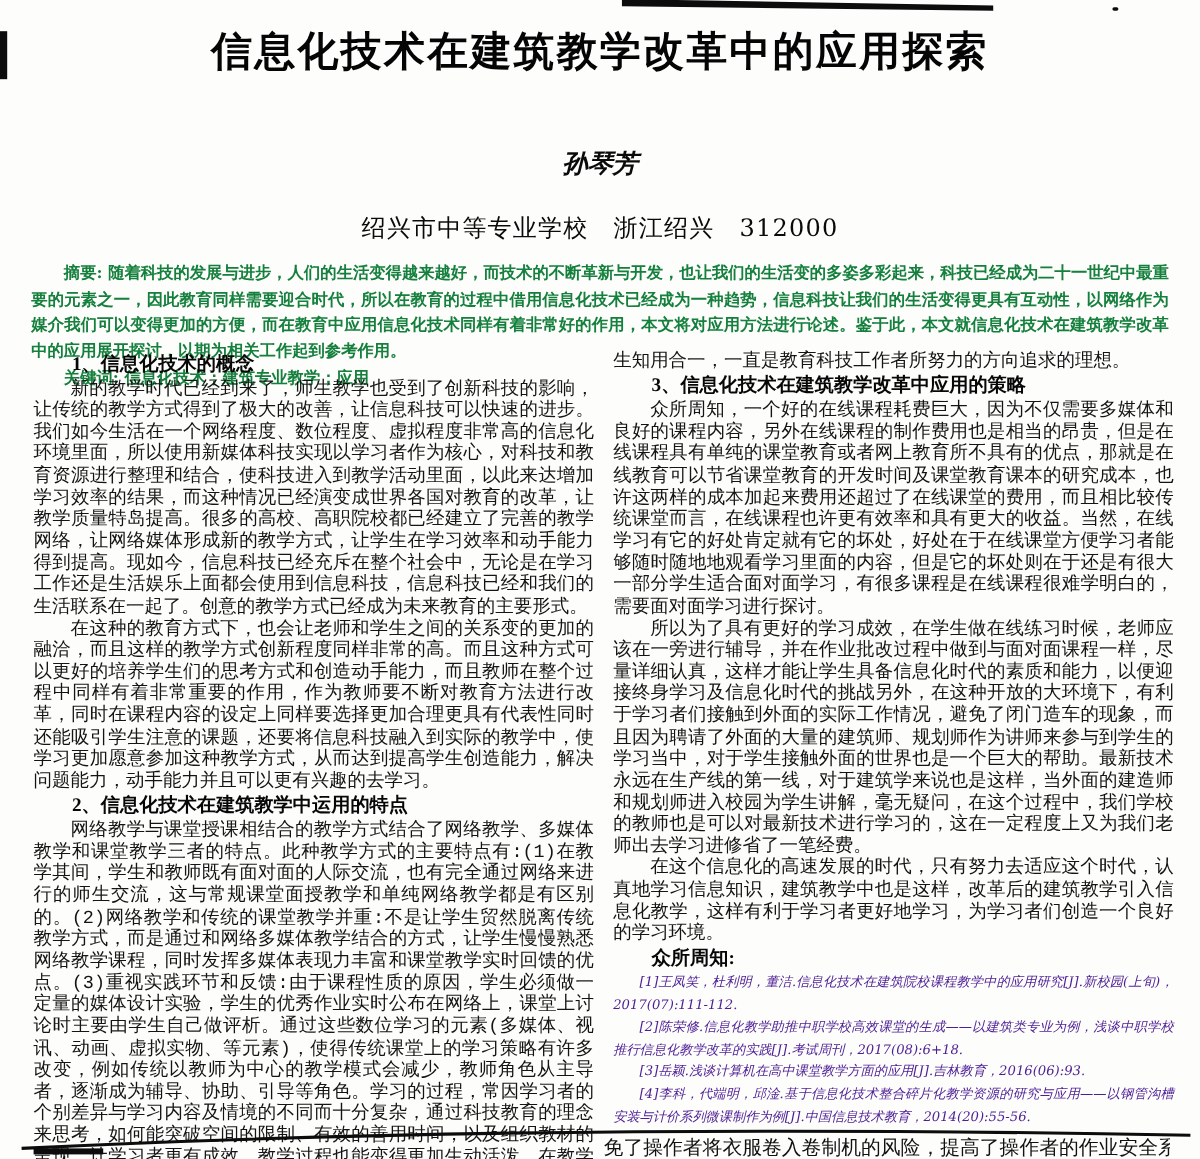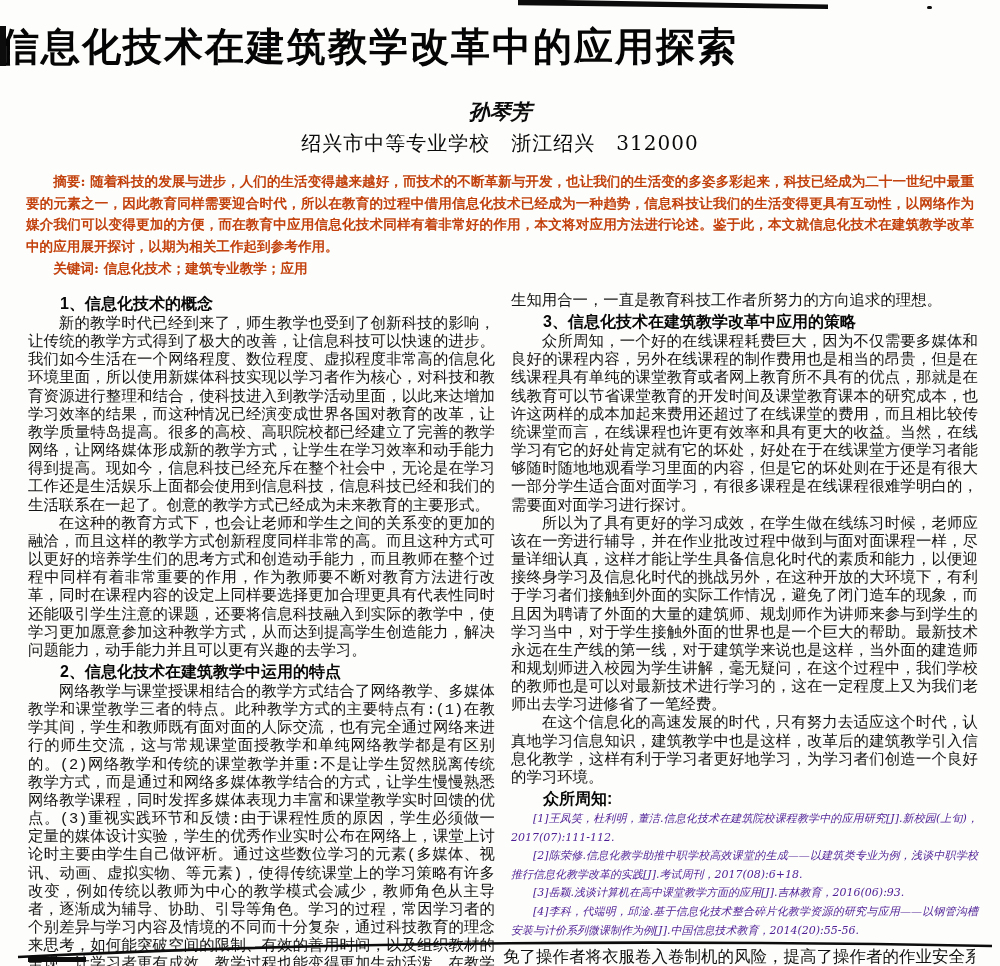--- a/index.html
+++ b/index.html
@@ -16,47 +16,47 @@
   
   .artifact{ position:absolute; background:#0c0c0c; }
   .top-wedge{ left:518px; top:-2px; width:310px; height:12px;
     clip-path:polygon(0 10%, 100% 55%, 100% 92%, 0 60%); }
   .top-dot{ left:927px; top:6px; width:5px; height:3px; border-radius:2px;}
   .edge-blob{ left:0; top:26px; width:6px; height:40px; }
   .bottom-tick{ left:28px; top:957px; width:58px; height:5px; }
   .bottom-curve{ position:absolute; left:0; top:933px; width:1000px; height:33px; }
 
   .title{
-    margin-top:20px; text-align:left;
+    margin-top:20px; text-align:center;
     font-family:"Liberation Sans", sans-serif;
-    font-size:39px; font-weight:900; letter-spacing:2px; color:#050505;
+    font-size:34px; font-weight:900; letter-spacing:2px; color:#050505;
   }
   .author{
-    margin-top:24px; text-align:center;
+    margin-top:56px; text-align:center;
     font-size:21px; font-style:italic; font-weight:bold; color:#0a0a0a;
   }
   .affiliation{
-    margin-top:4px; text-align:center;
+    margin-top:27px; text-align:center;
     font-size:20px; color:#0a0a0a; letter-spacing:1px;
   }
   .abstract{
     margin:14px 26px 0 26px;
     font-size:13.6px; line-height:21.5px; font-weight:bold;
-    text-align:justify; color:#c2410c;
+    text-align:justify; color:#15803d;
   }
   .abstract p.body-line{ text-indent:2em; }
   .abstract .kw{ text-indent:2em; margin-top:1px; }
 
   .columns{
     position:absolute; left:28px; top:292px; width:950px;
     display:flex; gap:16px;
   }
   .col{ width:467px; }
   .heading{
-    font-family:Liberation Sans, sans-serif;
+    font-family:Liberation Serif, serif;
     font-weight:bold; font-size:16px; line-height:19px;
     text-indent:2em; margin:2px 0 2px 0; color:#070707;
   }
   .body{
     font-size:15.4px; line-height:18.15px; text-indent:2em;
     text-align:justify; color:#141414;font-family:Liberation Mono, monospace;
   }
   .body.noindent{ text-indent:0; }
   .ref{
     font-size:11px; line-height:18.6px; text-indent:2em;

